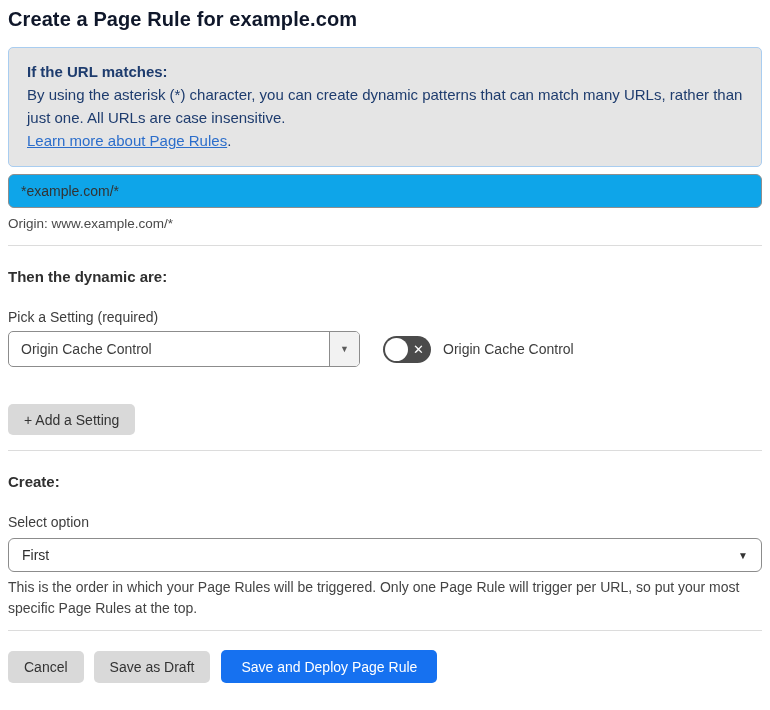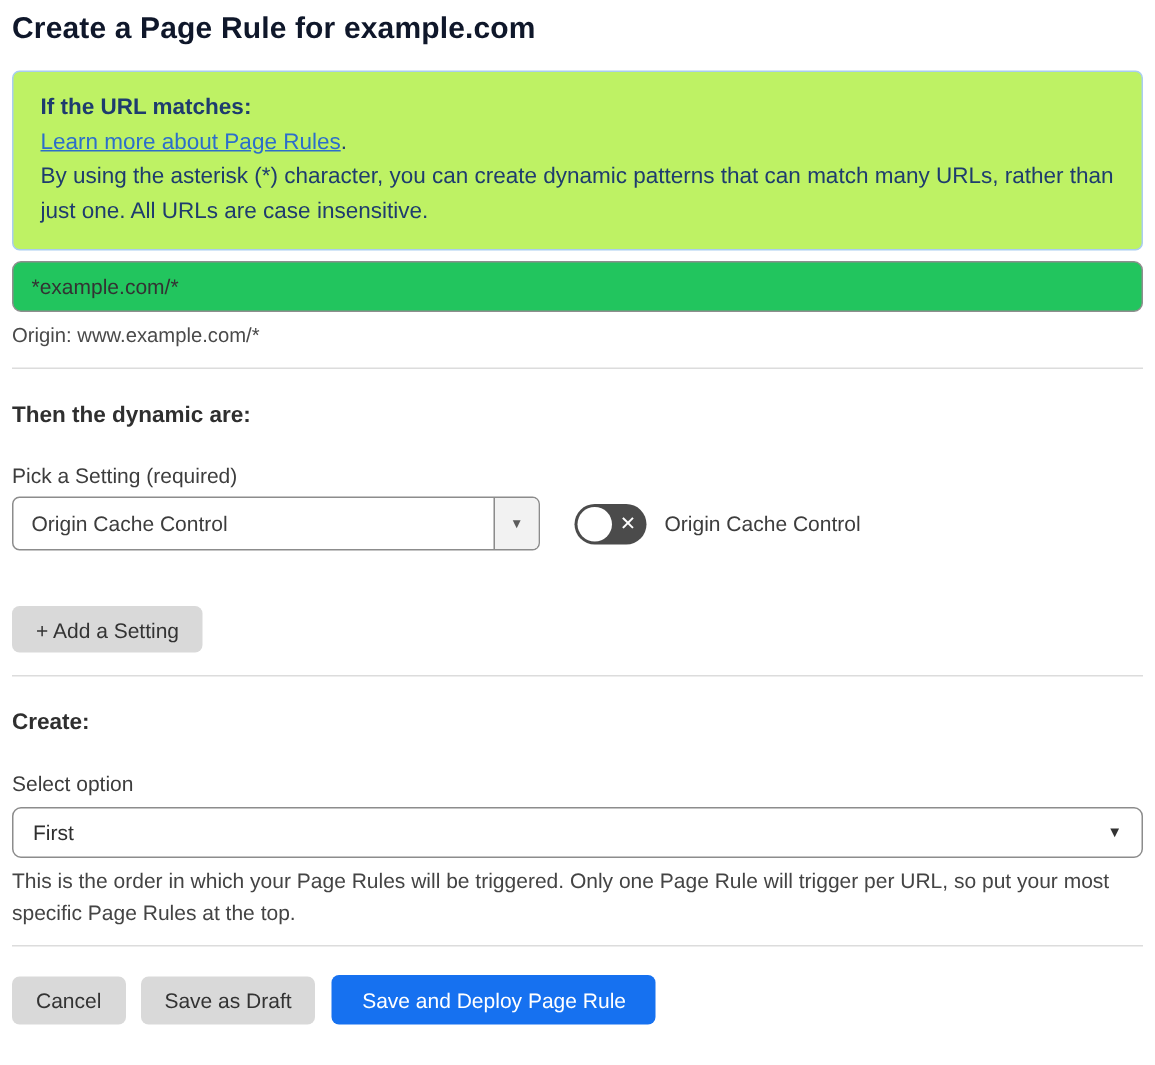--- a/index.html
+++ b/index.html
@@ -15,21 +15,21 @@
   .page-title {
     margin-top: 8px;
     font-size: 20px;
     font-weight: bold;
     color: #0f172a;
     letter-spacing: 0.1px;
   }
 
   .info-box {
     margin-top: 16px;
-    background: #bef264;
+    background: #e5e5e5;
     border: 1px solid #a9cdf0;
     border-radius: 5px;
     padding: 12px 18px 14px 18px;
     color: #1e3c6e;
     font-size: 15px;
     line-height: 23px;
   }
   .info-box .info-heading { font-weight: bold; }
   .info-box a, .info-box .info-link {
     color: #2c6ecb;
@@ -46,21 +46,21 @@
   .text-input {
     margin-top: 7px;
     width: 100%;
     height: 34px;
     border: 1px solid #8e8e8e;
     border-radius: 6px;
     padding: 0 12px;
     font-size: 14px;
     font-family: "Liberation Sans", sans-serif;
     color: #333333;
-    background: #22c55e;
+    background: #0ea5e9;
     outline: none;
   }
 
   .helper-text {
     margin-top: 8px;
     font-size: 13.5px;
     color: #4a4a4a;
   }
 
   .divider {
@@ -198,24 +198,24 @@
 </style>
 </head>
 <body>
 
 <div class="container">
 
   <h1 class="page-title">Create a Page Rule for example.com</h1>
 
   <div class="info-box">
     <div class="info-heading">If the URL matches:</div>
+    <div>By using the asterisk (*) character, you can create dynamic patterns that can match many URLs, rather than just one. All URLs are case insensitive.</div>
     <div>
       <a class="info-link">Learn more about Page Rules</a><span>.</span>
     </div>
-    <div>By using the asterisk (*) character, you can create dynamic patterns that can match many URLs, rather than just one. All URLs are case insensitive.</div>
   </div>
 
   <input class="text-input" type="text" value="*example.com/*" style="">
   <div class="helper-text">Origin: www.example.com/*</div>
 
   <hr class="divider">
 
   <div class="section-heading">Then the dynamic are:</div>
 
   <div class="field-label">Pick a Setting (required)</div>

